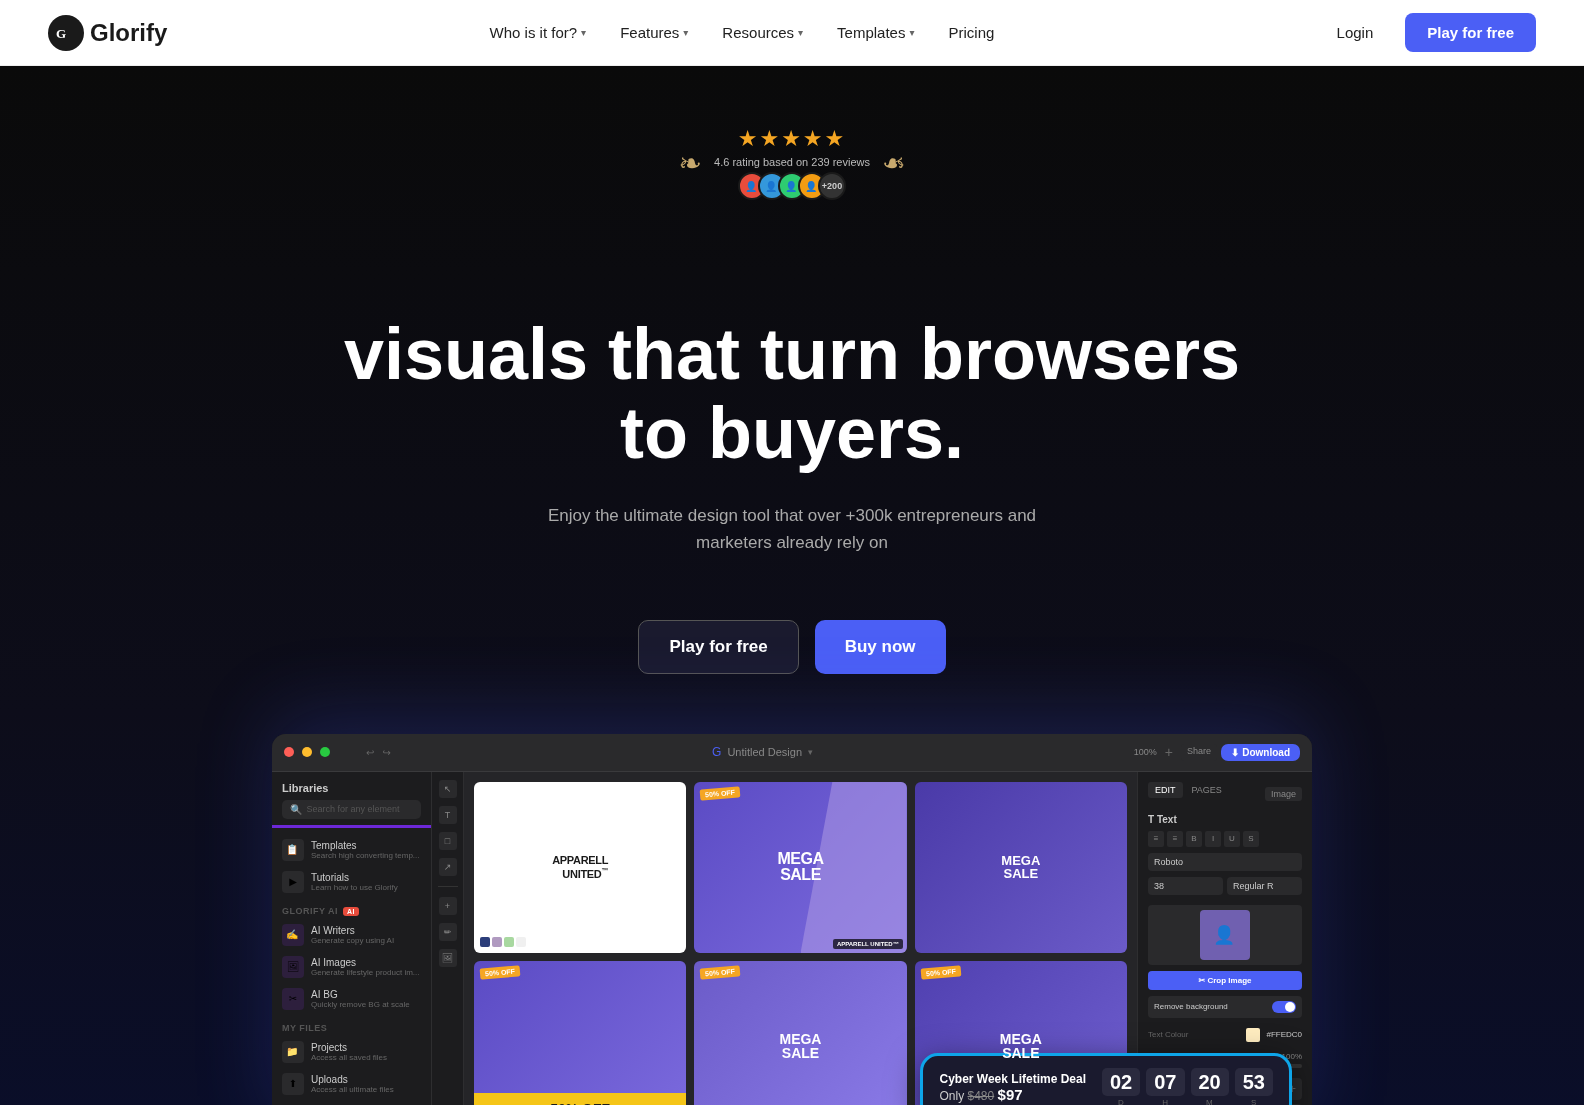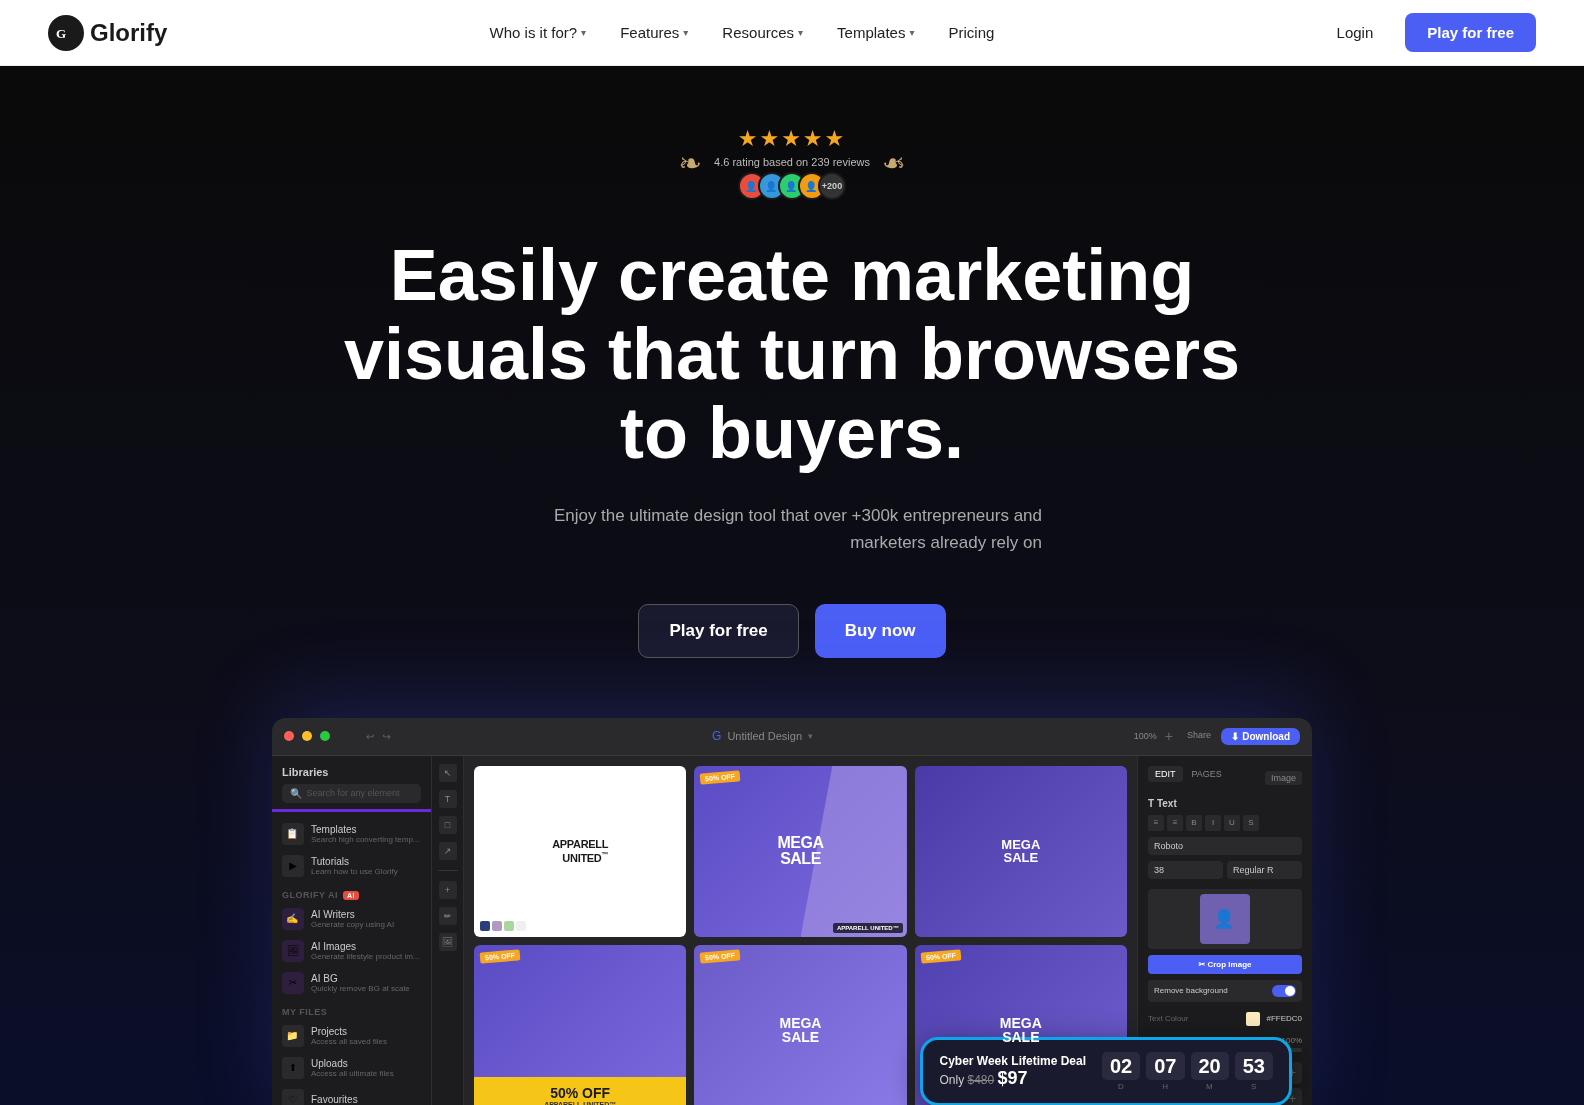--- a/index.html
+++ b/index.html
@@ -55,22 +55,22 @@
       margin-left: -8px; display: flex; align-items: center; justify-content: center;
       font-size: 9px; color: #ccc; font-weight: 600;
     }
 
     
     .hero-heading {
       font-size: 72px; font-weight: 800; color: #fff; text-align: center;
       line-height: 1.1; max-width: 900px; margin-bottom: 28px;
     }
     .hero-sub {
-      font-size: 17px; color: #aaa; text-align: right; max-width: 500px;
-      line-height: 1.6; margin-bottom: 48px;
+      font-size: 17px; color: #aaa; text-align: center; max-width: 500px;
+      line-height: 1.6; margin-bottom: 64px;
     }
     .hero-buttons { display: flex; gap: 16px; margin-bottom: 60px; }
     .btn-play-free {
       padding: 16px 30px; font-size: 17px; font-weight: 600;
       background: #1a1a2e; color: #fff; border: 1.5px solid #555; border-radius: 10px; cursor: pointer;
     }
     .btn-buy-now {
       padding: 16px 30px; font-size: 17px; font-weight: 600;
       background: #4b5ff5; color: #fff; border: none; border-radius: 10px; cursor: pointer;
     }
@@ -146,21 +146,21 @@
     .cyber-banner {
       position: absolute; bottom: 20px; right: 20px;
       background: #1a1a2e; border: 3px solid #0ea5e9; border-radius: 18px;
       padding: 12px 16px; display: flex; align-items: center; gap: 16px;
       box-shadow: 0 8px 32px rgba(0,0,0,0.5);
     }
     .cyber-text { }
     .cyber-title { font-size: 12px; font-weight: 700; color: #fff; }
     .cyber-price { font-size: 12px; color: #ccc; }
     .cyber-price s { color: #888; }
-    .cyber-price strong { color: #fff; font-size: 18px; }
+    .cyber-price strong { color: #fff; font-size: 15px; }
     .cyber-timer { display: flex; gap: 6px; }
     .timer-unit { display: flex; flex-direction: column; align-items: center; }
     .timer-num { font-size: 20px; font-weight: 700; color: #fff; line-height: 1; background: #2a2a3e; padding: 4px 8px; border-radius: 5px; min-width: 36px; text-align: center; }
     .timer-label { font-size: 8px; color: #666; margin-top: 2px; letter-spacing: 0.5px; }
     .sale-badge {
       position: absolute; top: 6px; left: 6px;
       background: #f5a623; color: #fff; font-size: 7px; font-weight: 700;
       padding: 2px 5px; border-radius: 2px; transform: rotate(-5deg);
     }
     .brand-tag {
@@ -230,21 +230,21 @@
           <div class="avatar-circle" style="background:#2ecc71;">👤</div>
           <div class="avatar-circle" style="background:#f39c12;">👤</div>
           <div class="avatar-plus">+200</div>
         </div>
       </div>
       <span class="laurel" style="transform:scaleX(-1);">❧</span>
     </div>
   </div>
 
   <h1 class="hero-heading">
-    <span>Easily create marketing</span><br>
+    <br>
     <span>visuals that turn browsers</span><br>
     <span>to buyers.</span>
   </h1>
 
   <p class="hero-sub">Enjoy the ultimate design tool that over +300k entrepreneurs and marketers already rely on</p>
 
   <div class="hero-buttons">
     <button class="btn-play-free">Play for free</button>
     <button class="btn-buy-now">Buy now</button>
   </div>

